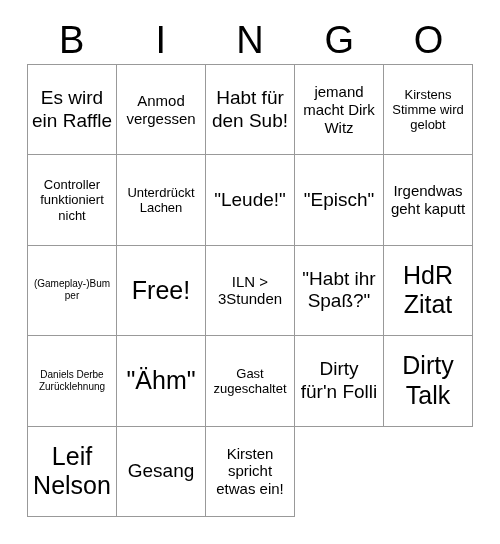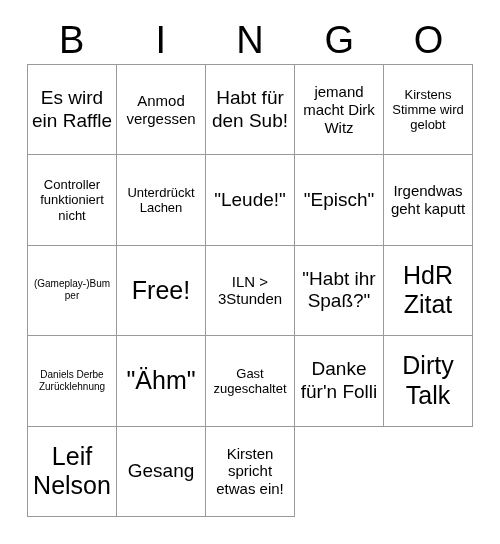--- a/index.html
+++ b/index.html
@@ -146,21 +146,21 @@
       <div class="bingo-cell size-xs">
         <span class="cell-text">Daniels Derbe Zurücklehnung</span>
       </div>
       <div class="bingo-cell size-xl">
         <span class="cell-text">"Ähm"</span>
       </div>
       <div class="bingo-cell size-s">
         <span class="cell-text">Gast zugeschaltet</span>
       </div>
       <div class="bingo-cell size-l">
-        <span class="cell-text">Danke für'n Folli</span>
+        <span class="cell-text">Dirty für'n Folli</span>
       </div>
       <div class="bingo-cell size-xxl">
         <span class="cell-text">Dirty Talk</span>
       </div>
       <div class="bingo-cell size-xl">
         <span class="cell-text">Leif Nelson</span>
       </div>
       <div class="bingo-cell size-l">
         <span class="cell-text">Gesang</span>
       </div>

